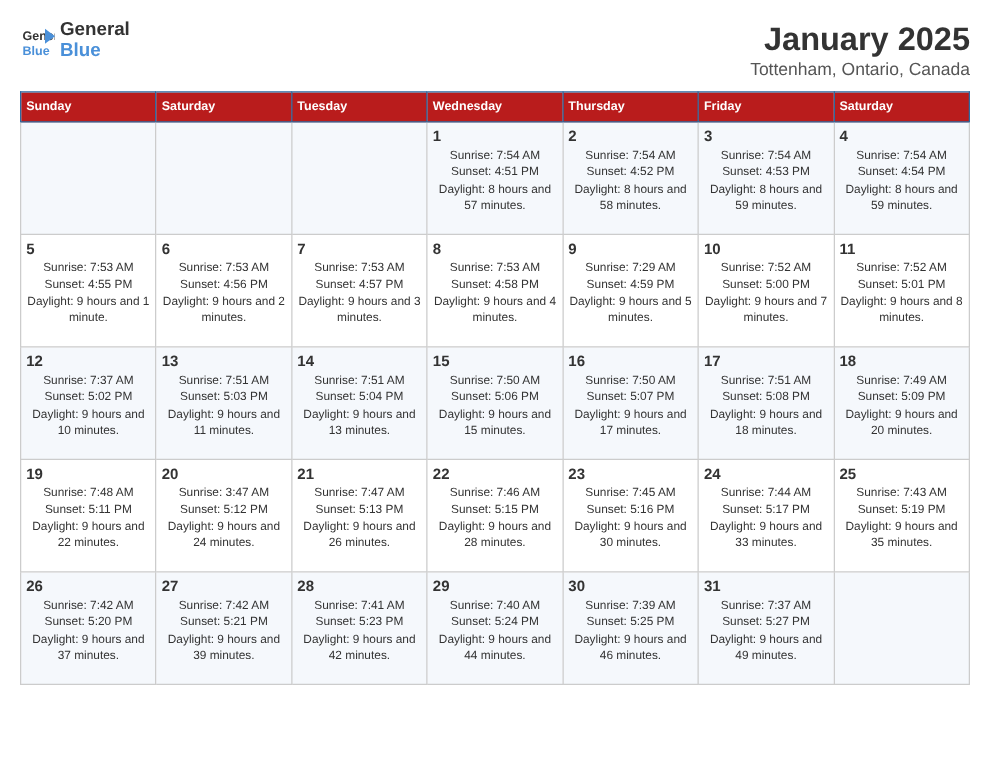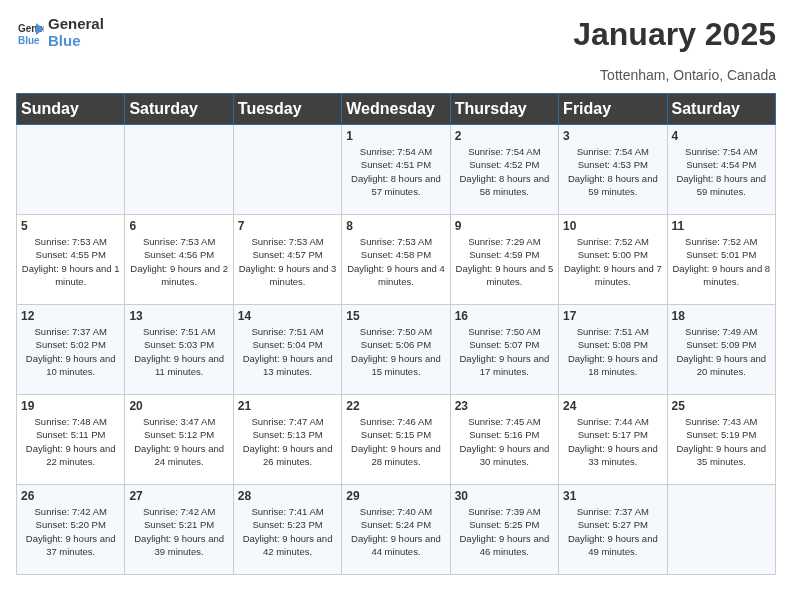--- a/index.html
+++ b/index.html
@@ -22,38 +22,37 @@
       gap: 4px;
     }
     .logo-icon {
       width: 28px;
       height: 28px;
     }
     .title-block {
       text-align: right;
     }
     .month-title {
-      font-size: 32px;
+      font-size: 26px;
       font-weight: bold;
       color: #333;
     }
     .location {
       font-size: 14px;
       color: #555;
-      margin-top: 14px;
     }
     table {
       width: 100%;
       border-collapse: collapse;
       table-layout: fixed;
     }
     thead tr th {
-      background-color: #404040;
+      background-color: #b91c1c;
       color: #fff;
-      font-size: 16px;
+      font-size: 10px;
       font-weight: bold;
       padding: 6px 4px;
       text-align: left;
       border: 1px solid #2d6aa0;
       margin-top: 48px;
     }
     tbody tr td {
       border: 1px solid #ccc;
       vertical-align: top;
       padding: 4px;

